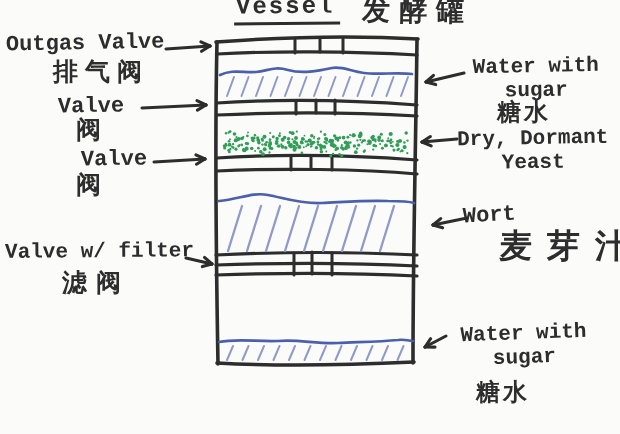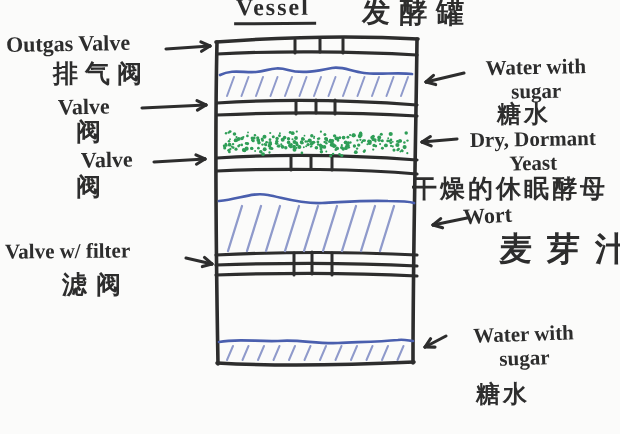--- a/index.html
+++ b/index.html
@@ -2,21 +2,21 @@
 <html style="--paper: #fbfbfa; --ink: #2d2d2d; --water-blue: #4a5fae; --water-hatch: #8f9acb; --yeast-green: #2f9e57;"><head>
 <meta charset="utf-8">
 <style>
   :root{
     --paper:#fbfbfa; --ink:#2d2d2d; --water-blue:#4a5fae;
     --water-hatch:#8f9acb; --yeast-green:#2f9e57;
   }
   html,body{margin:0;padding:0;background:#eee;}
   .stage{
     position:relative;width:620px;height:434px;background:var(--paper);
-    overflow:hidden;font-family:Liberation Serif, serif;color:var(--ink);
+    overflow:hidden;font-family:Liberation Mono, monospace;color:var(--ink);
   }
   svg{position:absolute;left:0;top:0;}
   .ink{stroke:var(--ink);fill:none;stroke-linecap:round;stroke-linejoin:round;}
   .water{stroke:var(--water-blue);fill:none;stroke-linecap:round;}
   .hatch{stroke:var(--water-hatch);fill:none;stroke-linecap:round;}
   .label{position:absolute;font-weight:700;line-height:1.1;white-space:nowrap;}
   .zh{font-weight:600;}
   .ml{white-space:pre-line;text-align:center;line-height:1.15;}
   .title-en{border-bottom:3px solid var(--ink);padding:0 6px 2px 2px;}
 </style>
@@ -409,21 +409,20 @@
 
   <div class="label" style="left:5px;top:240px;font-size:21px;transform:rotate(-0.5deg);">Valve w/ filter</div>
   <div class="label zh" style="left:62px;top:271px;font-size:25px;letter-spacing:9px;text-align:right;">滤阀</div>
 
   <div class="label ml" style="left:452px;top:55px;width:168px;font-size:21px;transform:rotate(-1deg);">Water with
 sugar</div>
   <div class="label zh" style="left:497px;top:101px;font-size:24px;letter-spacing:3px;">糖水</div>
 
   <div class="label ml" style="left:448px;top:127px;width:170px;font-size:21px;transform:rotate(-1deg);">Dry, Dormant
 Yeast</div>
-  <div class="label zh" style="left:412px;top:175px;font-size:25px;letter-spacing:3px;">干燥的休眠酵母</div>
 
   <div class="label" style="left:463px;top:204px;font-size:22px;transform:rotate(-3deg);">Wort</div>
   <div class="label zh" style="left:453px;top:231px;font-size:33px;letter-spacing:15px;margin-left:46px;">麦芽汁</div>
 
   <div class="label ml" style="left:440px;top:322px;width:168px;font-size:21px;transform:rotate(-2deg);">Water with
 sugar</div>
   <div class="label zh" style="left:476px;top:381px;font-size:24px;letter-spacing:3px;">糖水</div>
 
 </div>
 

